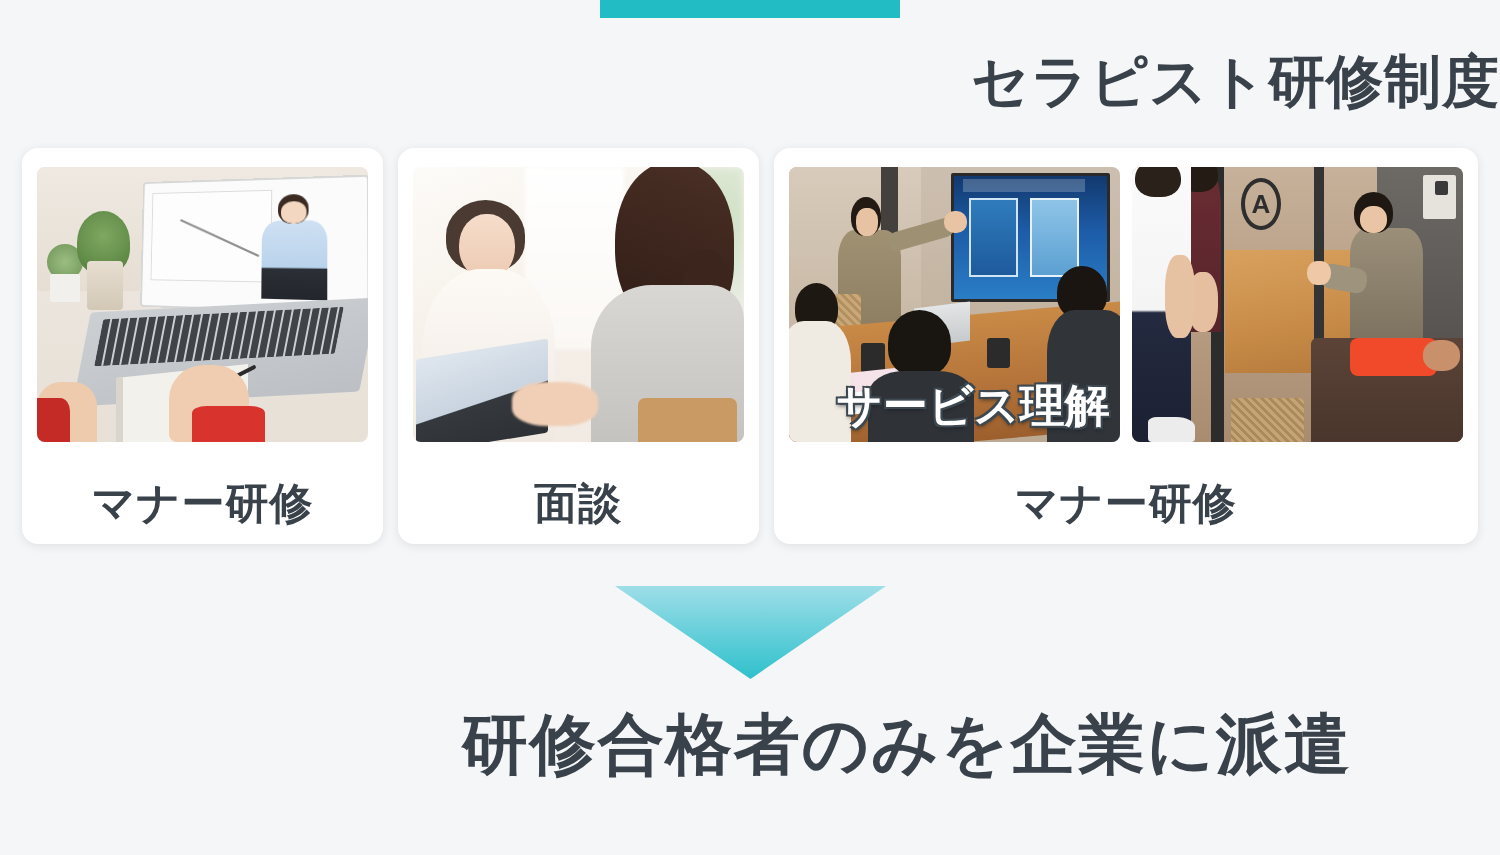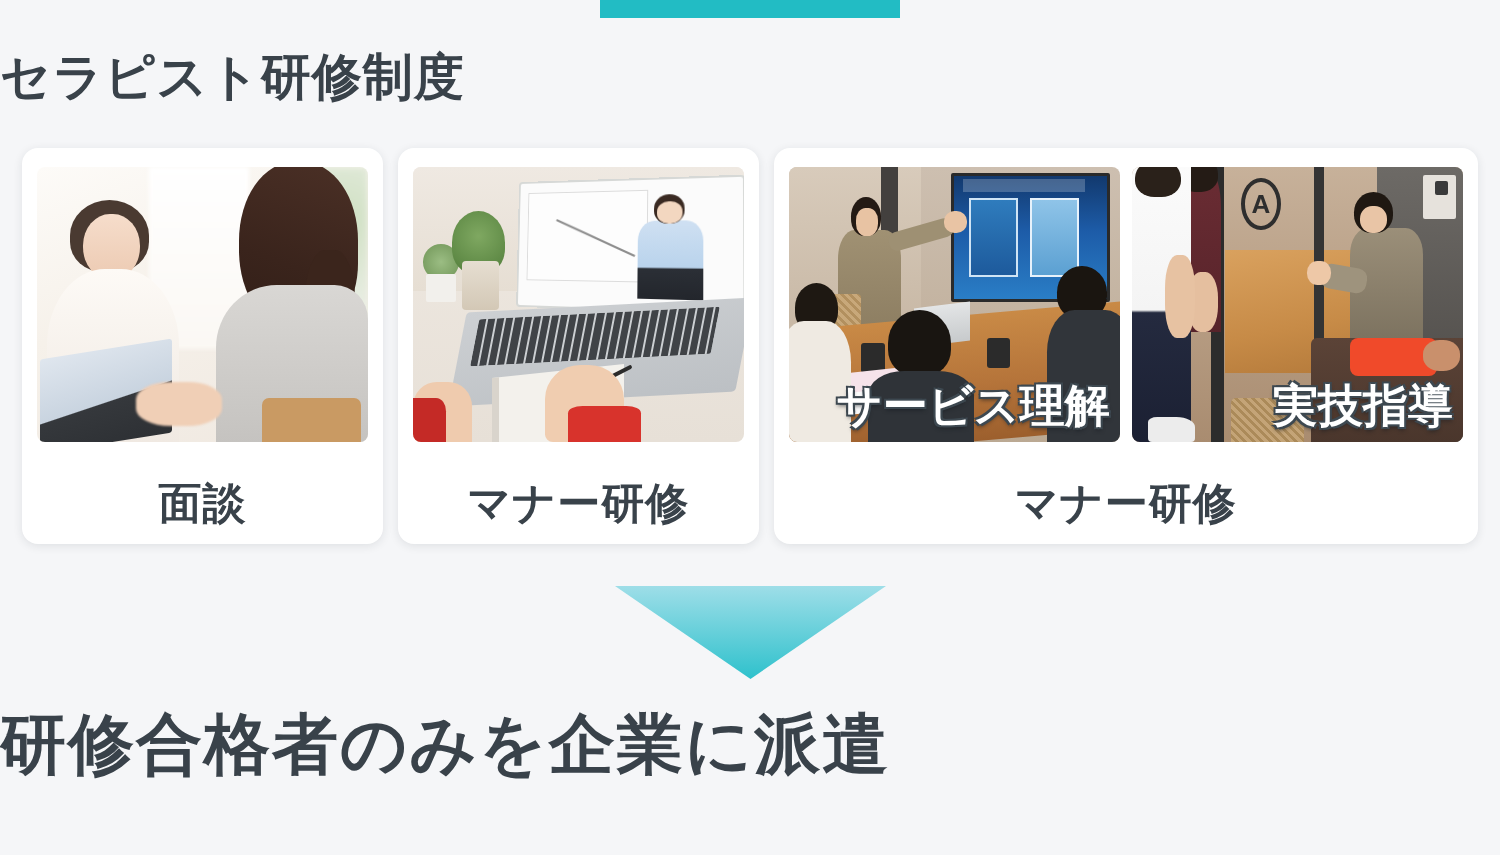--- a/index.html
+++ b/index.html
@@ -13,22 +13,22 @@
 
   
   .top-tab {
     position: absolute; left: 600px; top: 0; width: 300px; height: 18px;
     background: #22bcc4;
   }
 
   
   .title {
     position: absolute; left: 0; top: 50px; width: 1500px;
-    text-align: left;
-    font-size: 50px; font-weight: bold; letter-spacing: 1px;
+    text-align: right;
+    font-size: 57px; font-weight: bold; letter-spacing: 1px;
     color: #39424a; line-height: 1.1;
   }
 
   
   .cards {
     position: absolute; left: 22px; top: 148px;
     width: 1456px; height: 396px;
     display: flex; gap: 15px; align-items: stretch;
   }
   .card {
@@ -404,54 +404,35 @@
     background: repeating-linear-gradient(45deg,#c4a477 0 3px,#ab8a59 3px 6px);
     border-radius: 5px 5px 0 0;
   }
 
   
   .arrow-wrap { position: absolute; left: 615px; top: 586px; width: 271px; height: 93px; }
   .arrow-wrap svg { display: block; width: 100%; height: 100%; }
 
   
   .bottom-text {
-    position: absolute; left: 0; top: 708px; width: 1352px; text-align: left;
+    position: absolute; left: 0; top: 708px; width: 1352px; text-align: right;
     font-size: 66px; font-weight: bold; color: #39424a; letter-spacing: 2px;
     line-height: 1.1;
   }
 </style>
 </head>
 <body>
 
 <div class="page">
 
   <div class="top-tab"></div>
 
   <div class="title">セラピスト研修制度</div>
 
   <div class="cards">
-
-    <div class="card card--single">
-      <div class="card-media">
-        <div class="photo p1">
-          <div class="win"></div>
-          <div class="green"></div>
-          <div class="womanB-hair"></div>
-          <div class="womanB-pony"></div>
-          <div class="womanB-body"></div>
-          <div class="chair"></div>
-          <div class="womanA-hair"></div>
-          <div class="womanA-face"></div>
-          <div class="womanA-body"></div>
-          <div class="laptop"></div>
-          <div class="hands"></div>
-        </div>
-      </div>
-      <div class="card-label">面談</div>
-    </div>
 
     <div class="card card--single">
       <div class="card-media">
         <div class="photo p2">
           <div class="wall"></div>
           <div class="plant2"></div>
           <div class="pot2"></div>
           <div class="plant1"></div>
           <div class="pot1"></div>
           <div class="screen">
@@ -465,20 +446,39 @@
           <div class="keys"></div>
           <div class="notebook"></div>
           <div class="hand-l"></div>
           <div class="sleeve-l"></div>
           <div class="pen"></div>
           <div class="hand-r"></div>
           <div class="sleeve-r"></div>
         </div>
       </div>
       <div class="card-label">マナー研修</div>
+    </div>
+
+    <div class="card card--single">
+      <div class="card-media">
+        <div class="photo p1">
+          <div class="win"></div>
+          <div class="green"></div>
+          <div class="womanB-hair"></div>
+          <div class="womanB-pony"></div>
+          <div class="womanB-body"></div>
+          <div class="chair"></div>
+          <div class="womanA-hair"></div>
+          <div class="womanA-face"></div>
+          <div class="womanA-body"></div>
+          <div class="laptop"></div>
+          <div class="hands"></div>
+        </div>
+      </div>
+      <div class="card-label">面談</div>
     </div>
 
     <div class="card card--wide">
       <div class="card-media">
 
         <div class="photo p3">
           <div class="wallp"></div>
           <div class="tv">
             <div class="cap"></div>
             <div class="slide-a"></div>
@@ -523,21 +523,20 @@
           <div class="therapist-head"></div>
           <div class="therapist-face"></div>
           <div class="chair-r"></div>
           <div class="standing2-body"></div>
           <div class="standing2-head"></div>
           <div class="standing2-arm"></div>
           <div class="standing1-body"></div>
           <div class="standing1-head"></div>
           <div class="standing1-arm"></div>
           <div class="standing1-shoe"></div>
-          <div class="photo-overlay-label">実技指導</div>
         </div>
 
       </div>
       <div class="card-label">マナー研修</div>
     </div>
 
   </div>
 
   <div class="arrow-wrap">
     <svg viewBox="0 0 271 93" preserveAspectRatio="none">

